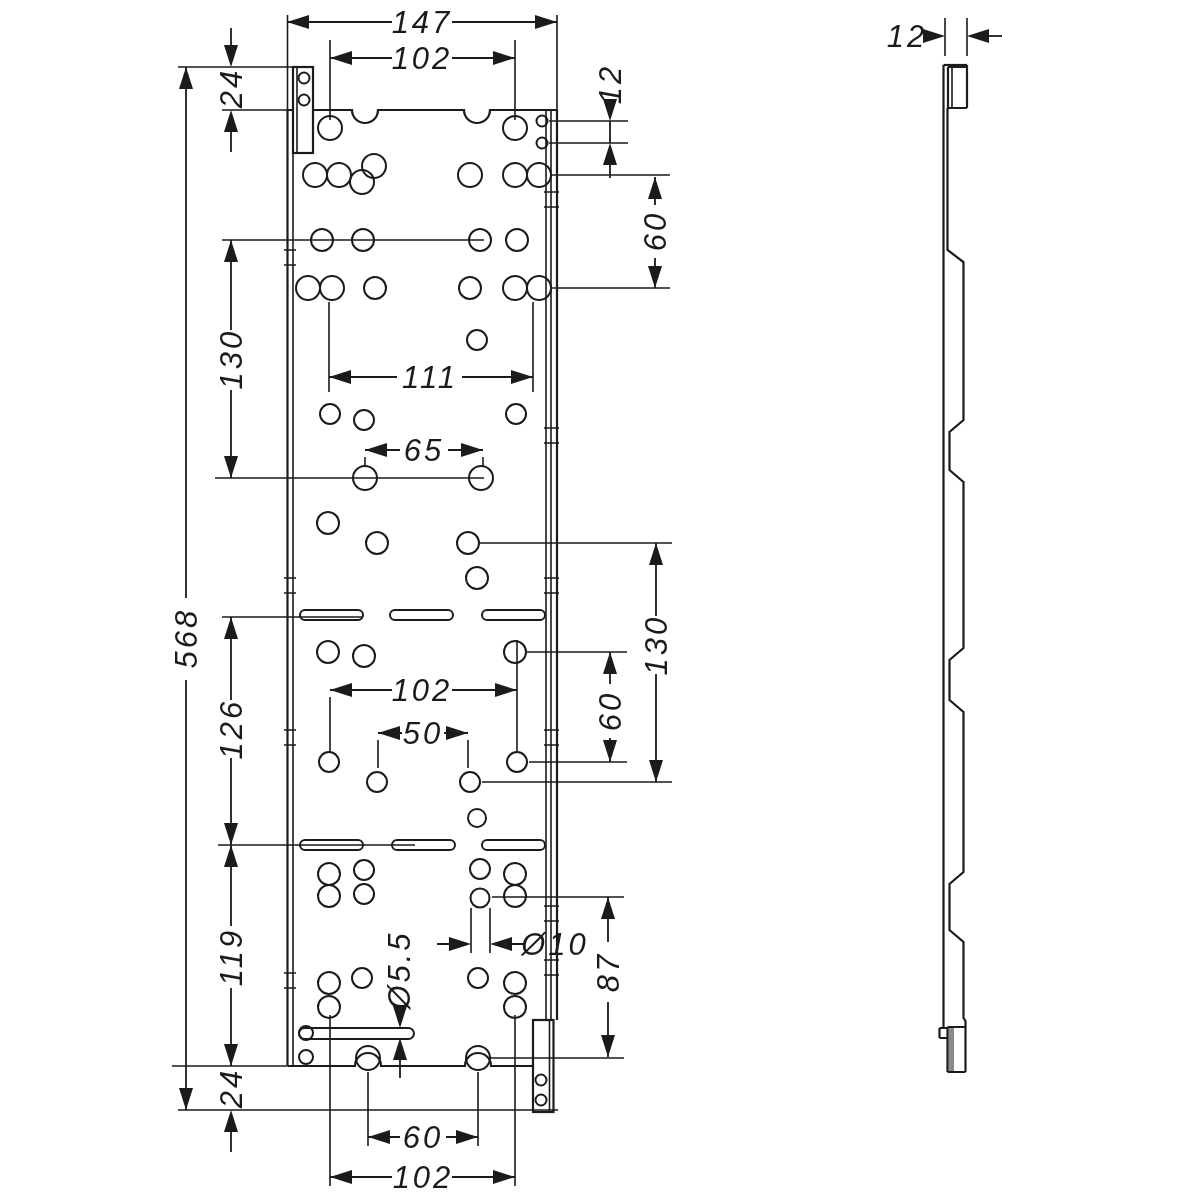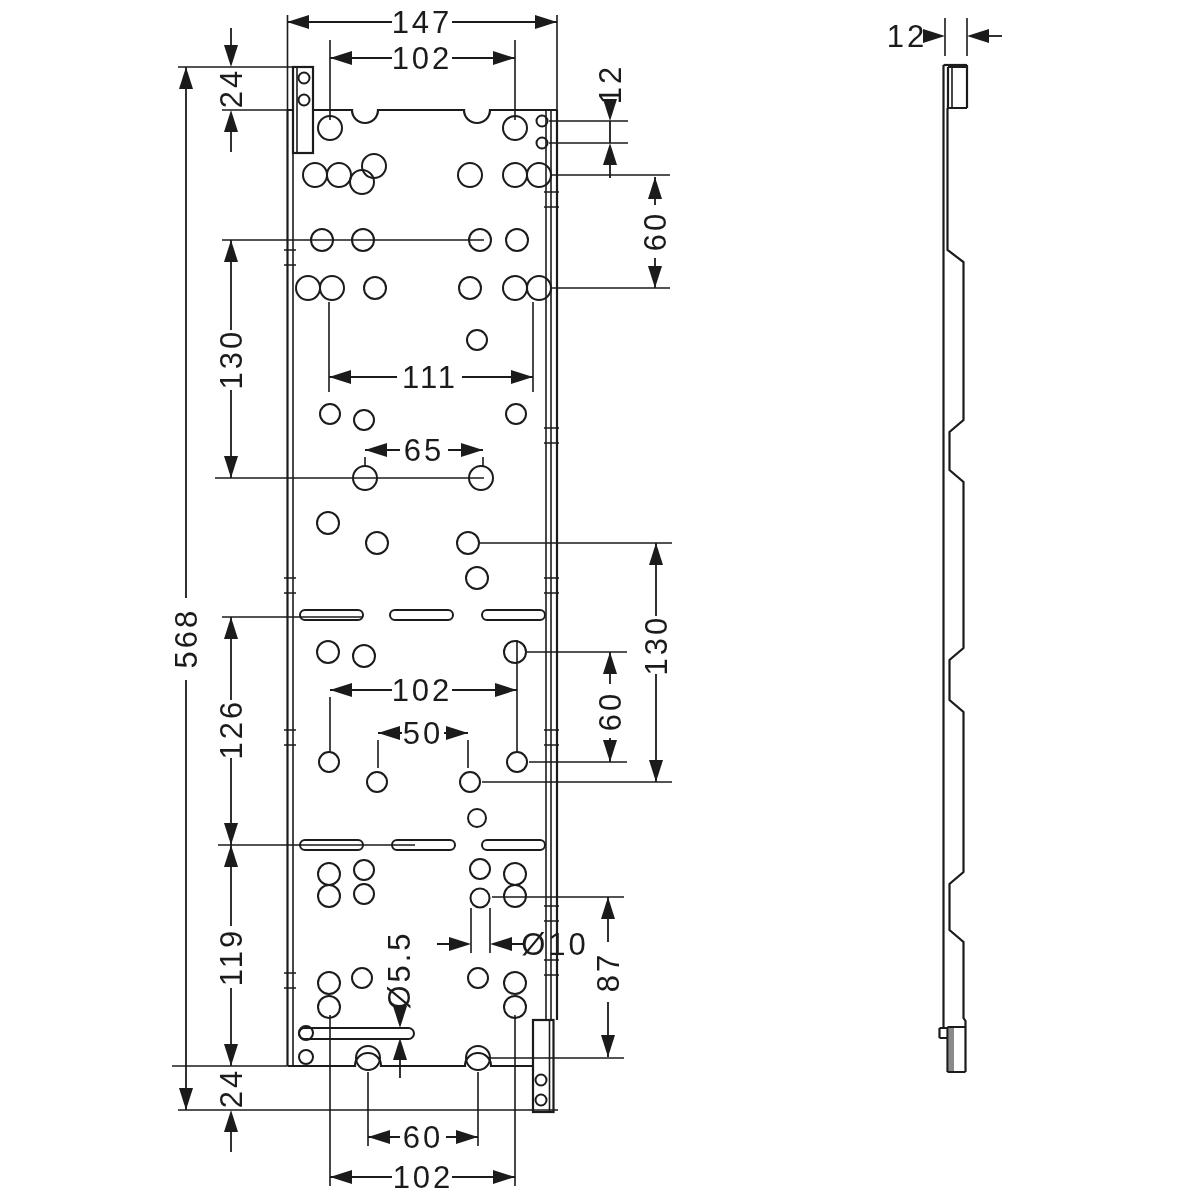--- a/index.html
+++ b/index.html
@@ -1,16 +1,16 @@
 <!DOCTYPE html>
 <html><head>
 <meta charset="utf-8">
 <style>
   html,body{margin:0;padding:0;background:#fff;}
-  .stage{width:1200px;height:1200px;position:relative;background:#fff;font-family:"Liberation Sans",sans-serif;}
+  .stage{width:1200px;height:1200px;position:relative;background:#fff;font-family:"Liberation Sans",sans-serif;font-style:italic;}
   svg{display:block;}
   .ol{stroke:#1b1b1b;stroke-width:2.2;fill:none;}
   .hole{stroke:#1b1b1b;stroke-width:2;fill:none;}
   .dim{stroke:#1b1b1b;stroke-width:1.8;fill:none;}
   .thin{stroke:#1b1b1b;stroke-width:1.6;fill:none;}
   .tick{stroke:#1b1b1b;stroke-width:1.4;fill:none;}
   .arr{fill:#1b1b1b;stroke:none;}
   .lbl{font-family:"Liberation Sans",sans-serif;font-size:31px;fill:#1b1b1b;letter-spacing:3px;}
   .tab{fill:#ffffff;stroke:#1b1b1b;stroke-width:2.2;}
 </style>

